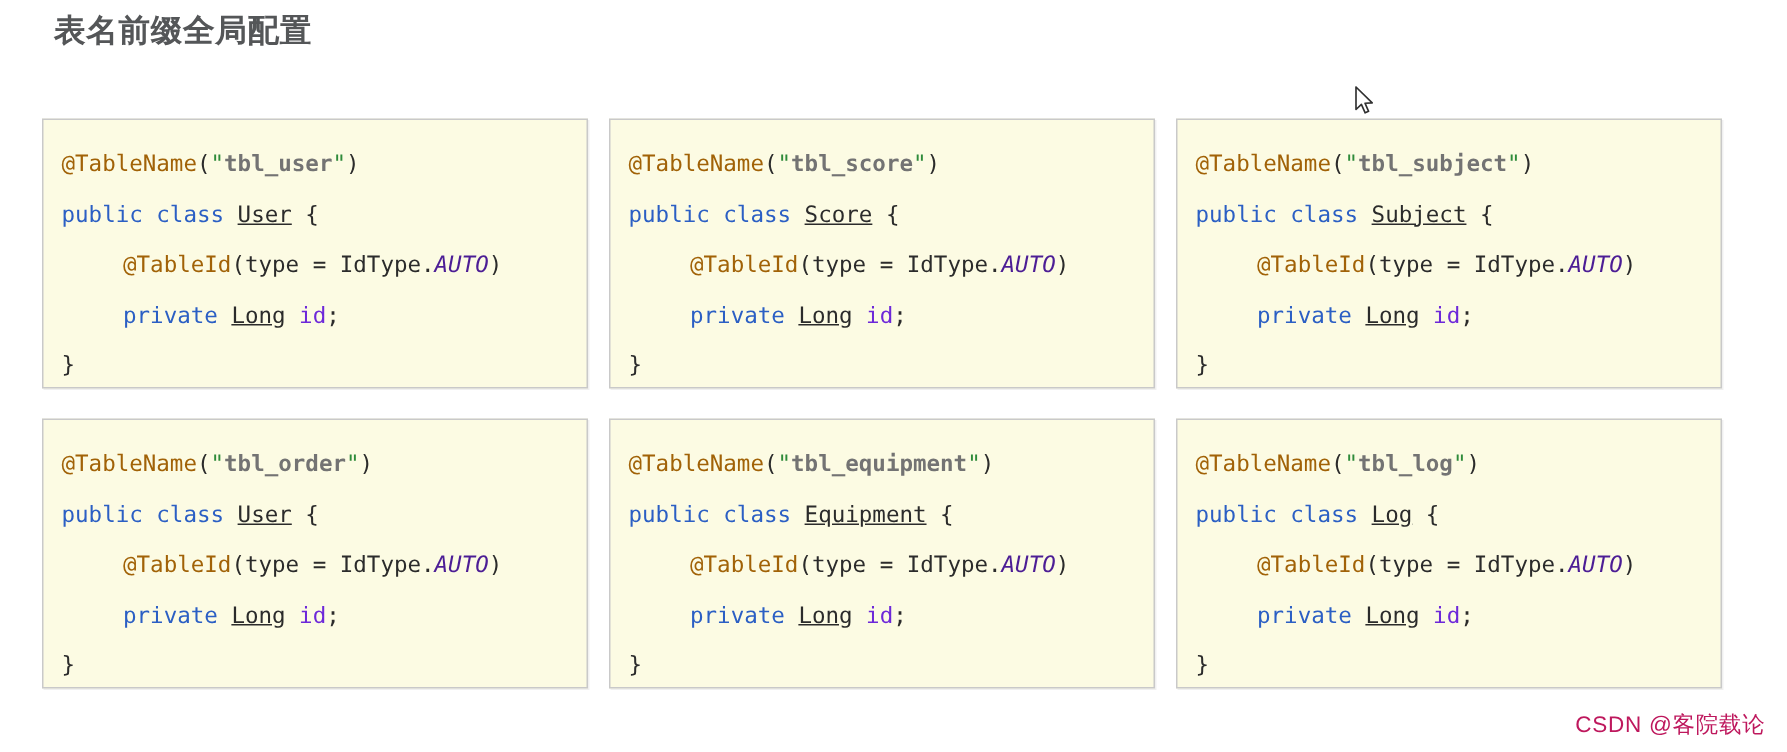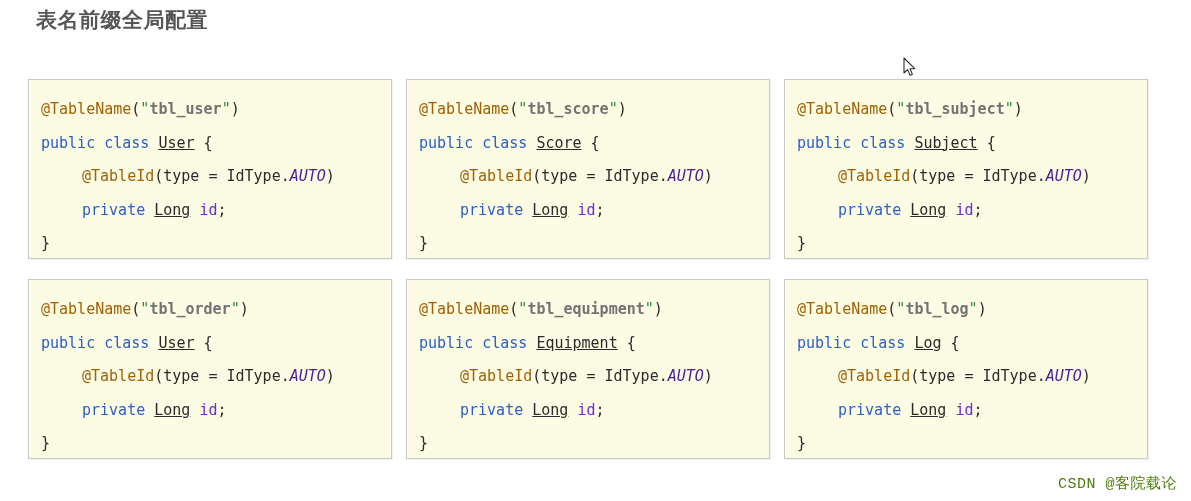--- a/index.html
+++ b/index.html
@@ -64,24 +64,24 @@
   .tok-kw       { color: #2b5fc4; }          
   .tok-type     { color: #2b2b2b; text-decoration: underline; }
   .tok-enum     { color: #4c1d95; font-style: italic; } 
   .tok-field    { color: #6d28d9; }          
 
   .watermark {
     position: absolute;
     right: 14px;
     bottom: 8px;
     font-size: 15px;
-    color: #4d7c0f;
+    color: #be185d;
     letter-spacing: 0.5px;
     white-space: nowrap;
-    font-family: Liberation Mono, monospace;
+    font-family: Liberation Sans, sans-serif;
   }
 
   .cursor {
     position: absolute;
     left: 903px;
     top: 57px;
     width: 14px;
     height: 20px;
     pointer-events: none;
   }

